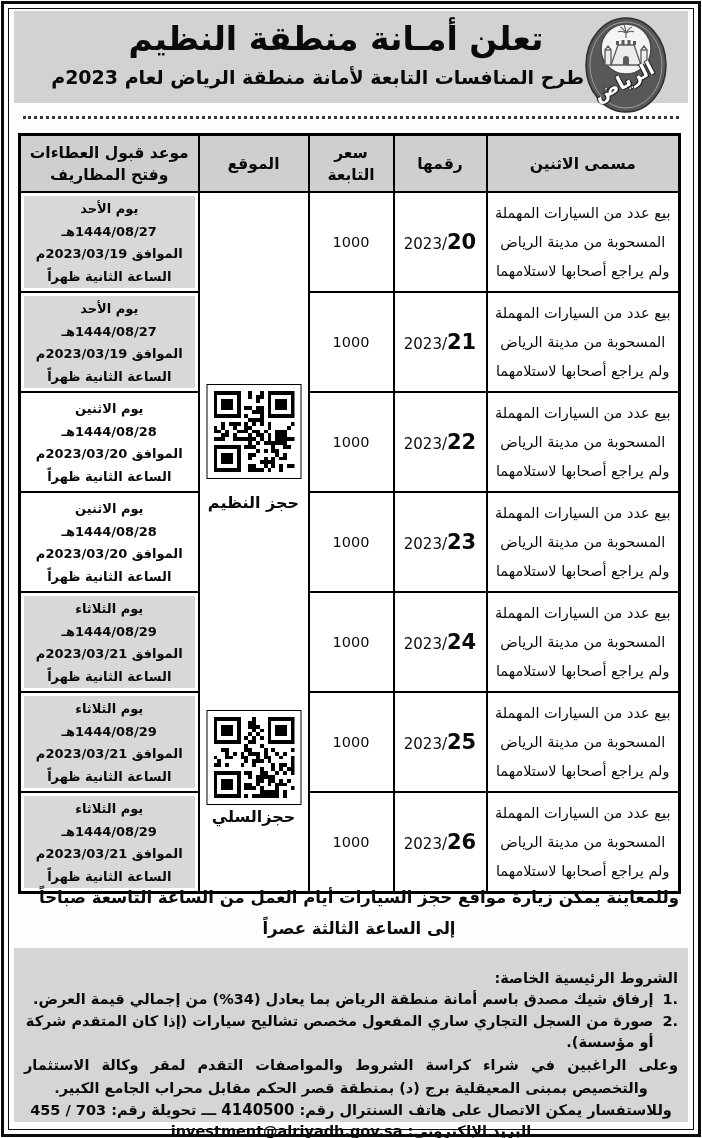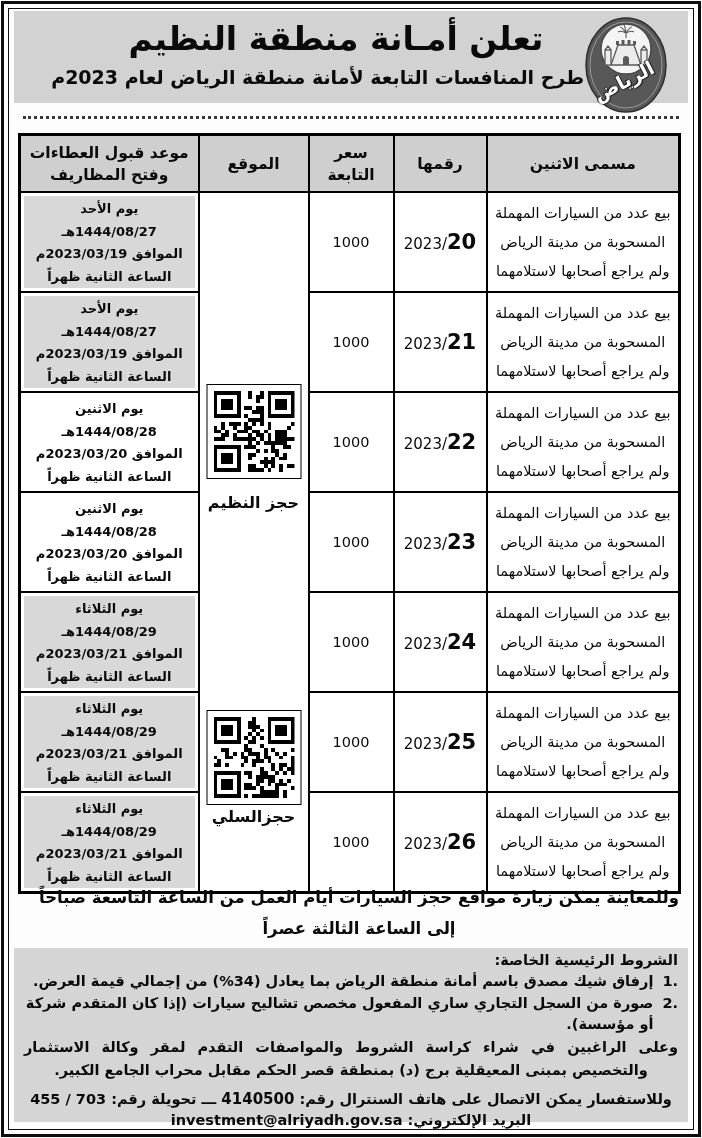--- a/index.html
+++ b/index.html
@@ -42,26 +42,26 @@
   .qr1{top:191px;} .qr2{top:517px;}
   .loc-label{position:absolute;width:100%;text-align:center;font-size:16px;font-weight:bold;}
   .l1{top:300px;} .l2{top:614px;}
 
   
   .inspect{position:absolute;top:882px;left:36px;right:20px;text-align:center;
            font-size:16.5px;font-weight:bold;line-height:31px;}
 
   
   .cond-block{position:absolute;top:948px;left:14px;right:14px;bottom:16px;background:#d5d5d5;
-              padding:1px 10px;box-sizing:border-box;font-size:14.5px;font-weight:bold;}
+              padding:19px 10px;box-sizing:border-box;font-size:14.5px;font-weight:bold;}
   .cond-heading{text-align:right;line-height:22px;}
   .cond-item{display:flex;gap:9px;line-height:21.5px;text-align:right;}
   .cond-item .cond-no{flex:0 0 auto;}
   .cond-para{text-align:justify;text-align-last:center;line-height:23px;}
-  .contact-line{text-align:center;line-height:21px;margin-top:7px;}
+  .contact-line{text-align:center;line-height:21px;}
   .contact-line b{font-size:15px;}
   .email-line{text-align:center;line-height:21px;}
 </style>
 </head>
 <body>
 
 <div class="page">
   <div class="frame-outer"></div>
   <div class="frame-inner"></div>
 

